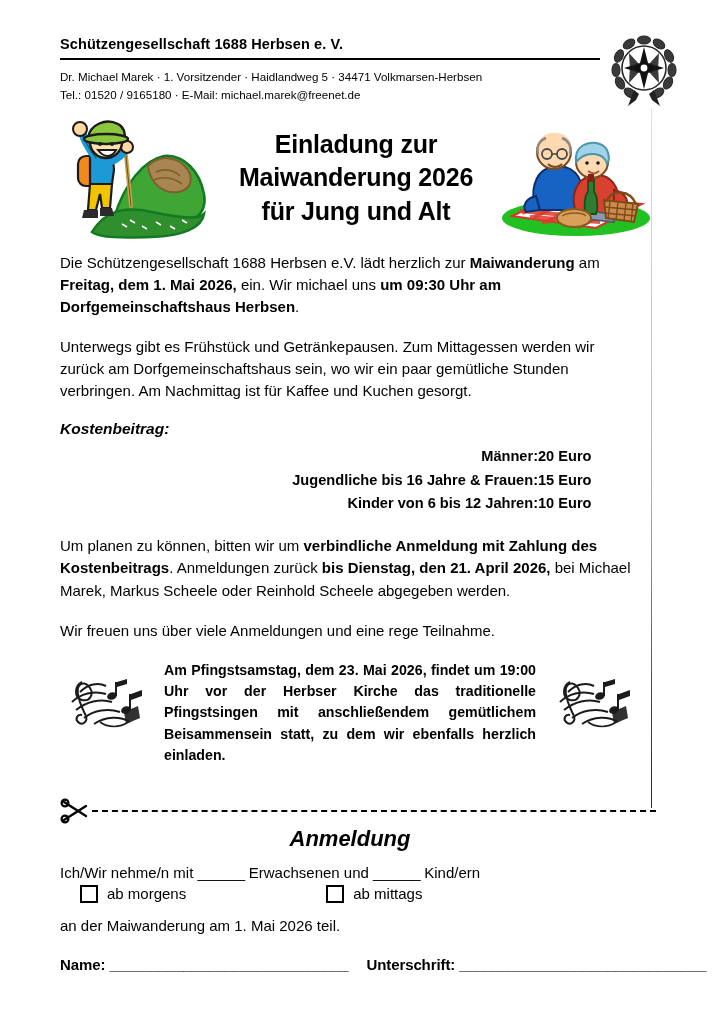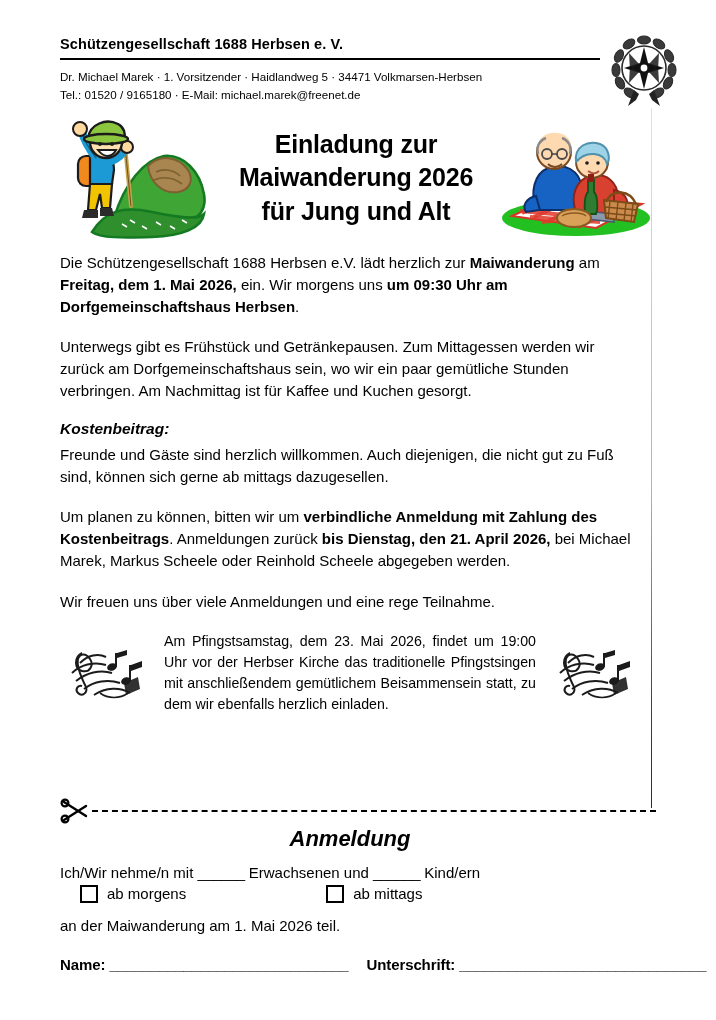--- a/index.html
+++ b/index.html
@@ -163,21 +163,21 @@
     top: 6px;
     width: 86px;
     height: 66px;
   }
   .pfingsten-text {
     position: absolute;
     left: 104px;
     top: 0px;
     width: 372px;
     font-size: 14.2px;
-    font-weight: normal;
+    font-weight: bold;
     line-height: 1.5;
     text-align: justify;
   }
 
   
   .cutline-wrap {
     position: absolute;
     left: 60px;
     top: 798px;
     width: 596px;
@@ -402,28 +402,43 @@
           <path d="M113 89 L145 92"></path>
             <path d="M113 95 L144 98"></path>
         </g>
         <path d="M114 84 C120 70 138 72 144 86" fill="none" stroke="#7d4b17" stroke-width="2.4"></path>
       </svg>
     </div>
   </div>
 
   <div class="body-copy">
 
-    <p class="para"><span>Die Schützengesellschaft 1688 Herbsen e.V. lädt herzlich zur </span><b>Maiwanderung</b><span> am </span><b>Freitag, dem 1. Mai 2026,</b><span> ein. Wir morgens uns </span><b>um 09:30 Uhr am Dorfgemeinschaftshaus Herbsen</b><span>.</span></p>
+    <p class="para"><span>Die Schützengesellschaft 1688 Herbsen e.V. lädt herzlich zur </span><b>Maiwanderung</b><span> am </span><b>Freitag, dem 1. Mai 2026,</b><span> ein. Wir michael uns </span><b>um 09:30 Uhr am Dorfgemeinschaftshaus Herbsen</b><span>.</span></p>
 
     <p class="para">Unterwegs gibt es Frühstück und Getränkepausen. Zum Mittagessen werden wir zurück am Dorfgemeinschaftshaus sein, wo wir ein paar gemütliche Stunden verbringen. Am Nachmittag ist für Kaffee und Kuchen gesorgt.</p>
 
     <div class="kosten-head">Kostenbeitrag:</div>
 
-
-    <p class="para">Freunde und Gäste sind herzlich willkommen. Auch diejenigen, die nicht gut zu Fuß sind, können sich gerne ab mittags dazugesellen.</p>
+    <table class="prices">
+      <tbody>
+        <tr>
+          <td class="price-label">Männer:</td>
+          <td class="price-value">20 Euro</td>
+        </tr>
+        <tr>
+          <td class="price-label">Jugendliche bis 16 Jahre &amp; Frauen:</td>
+          <td class="price-value">15 Euro</td>
+        </tr>
+        <tr>
+          <td class="price-label">Kinder von 6 bis 12 Jahren:</td>
+          <td class="price-value">10 Euro</td>
+        </tr>
+      </tbody>
+    </table>
+
 
     <p class="para"><span>Um planen zu können, bitten wir um </span><b>verbindliche Anmeldung mit Zahlung des Kostenbeitrags</b><span>. Anmeldungen zurück </span><b>bis Dienstag, den 21. April 2026,</b><span> bei Michael Marek, Markus Scheele oder Reinhold Scheele abgegeben werden.</span></p>
 
     <p class="para tight">Wir freuen uns über viele Anmeldungen und eine rege Teilnahme.</p>
 
     <div class="pfingsten">
       <div class="notes-left">
         <svg viewBox="0 0 86 66" width="86" height="66">
           <g fill="none" stroke="#1b1b1b" stroke-width="2">
             <path d="M18 16 C10 20 10 32 18 34 C26 36 30 28 26 22 C22 16 16 16 14 22 C12 30 18 42 22 50"></path>

